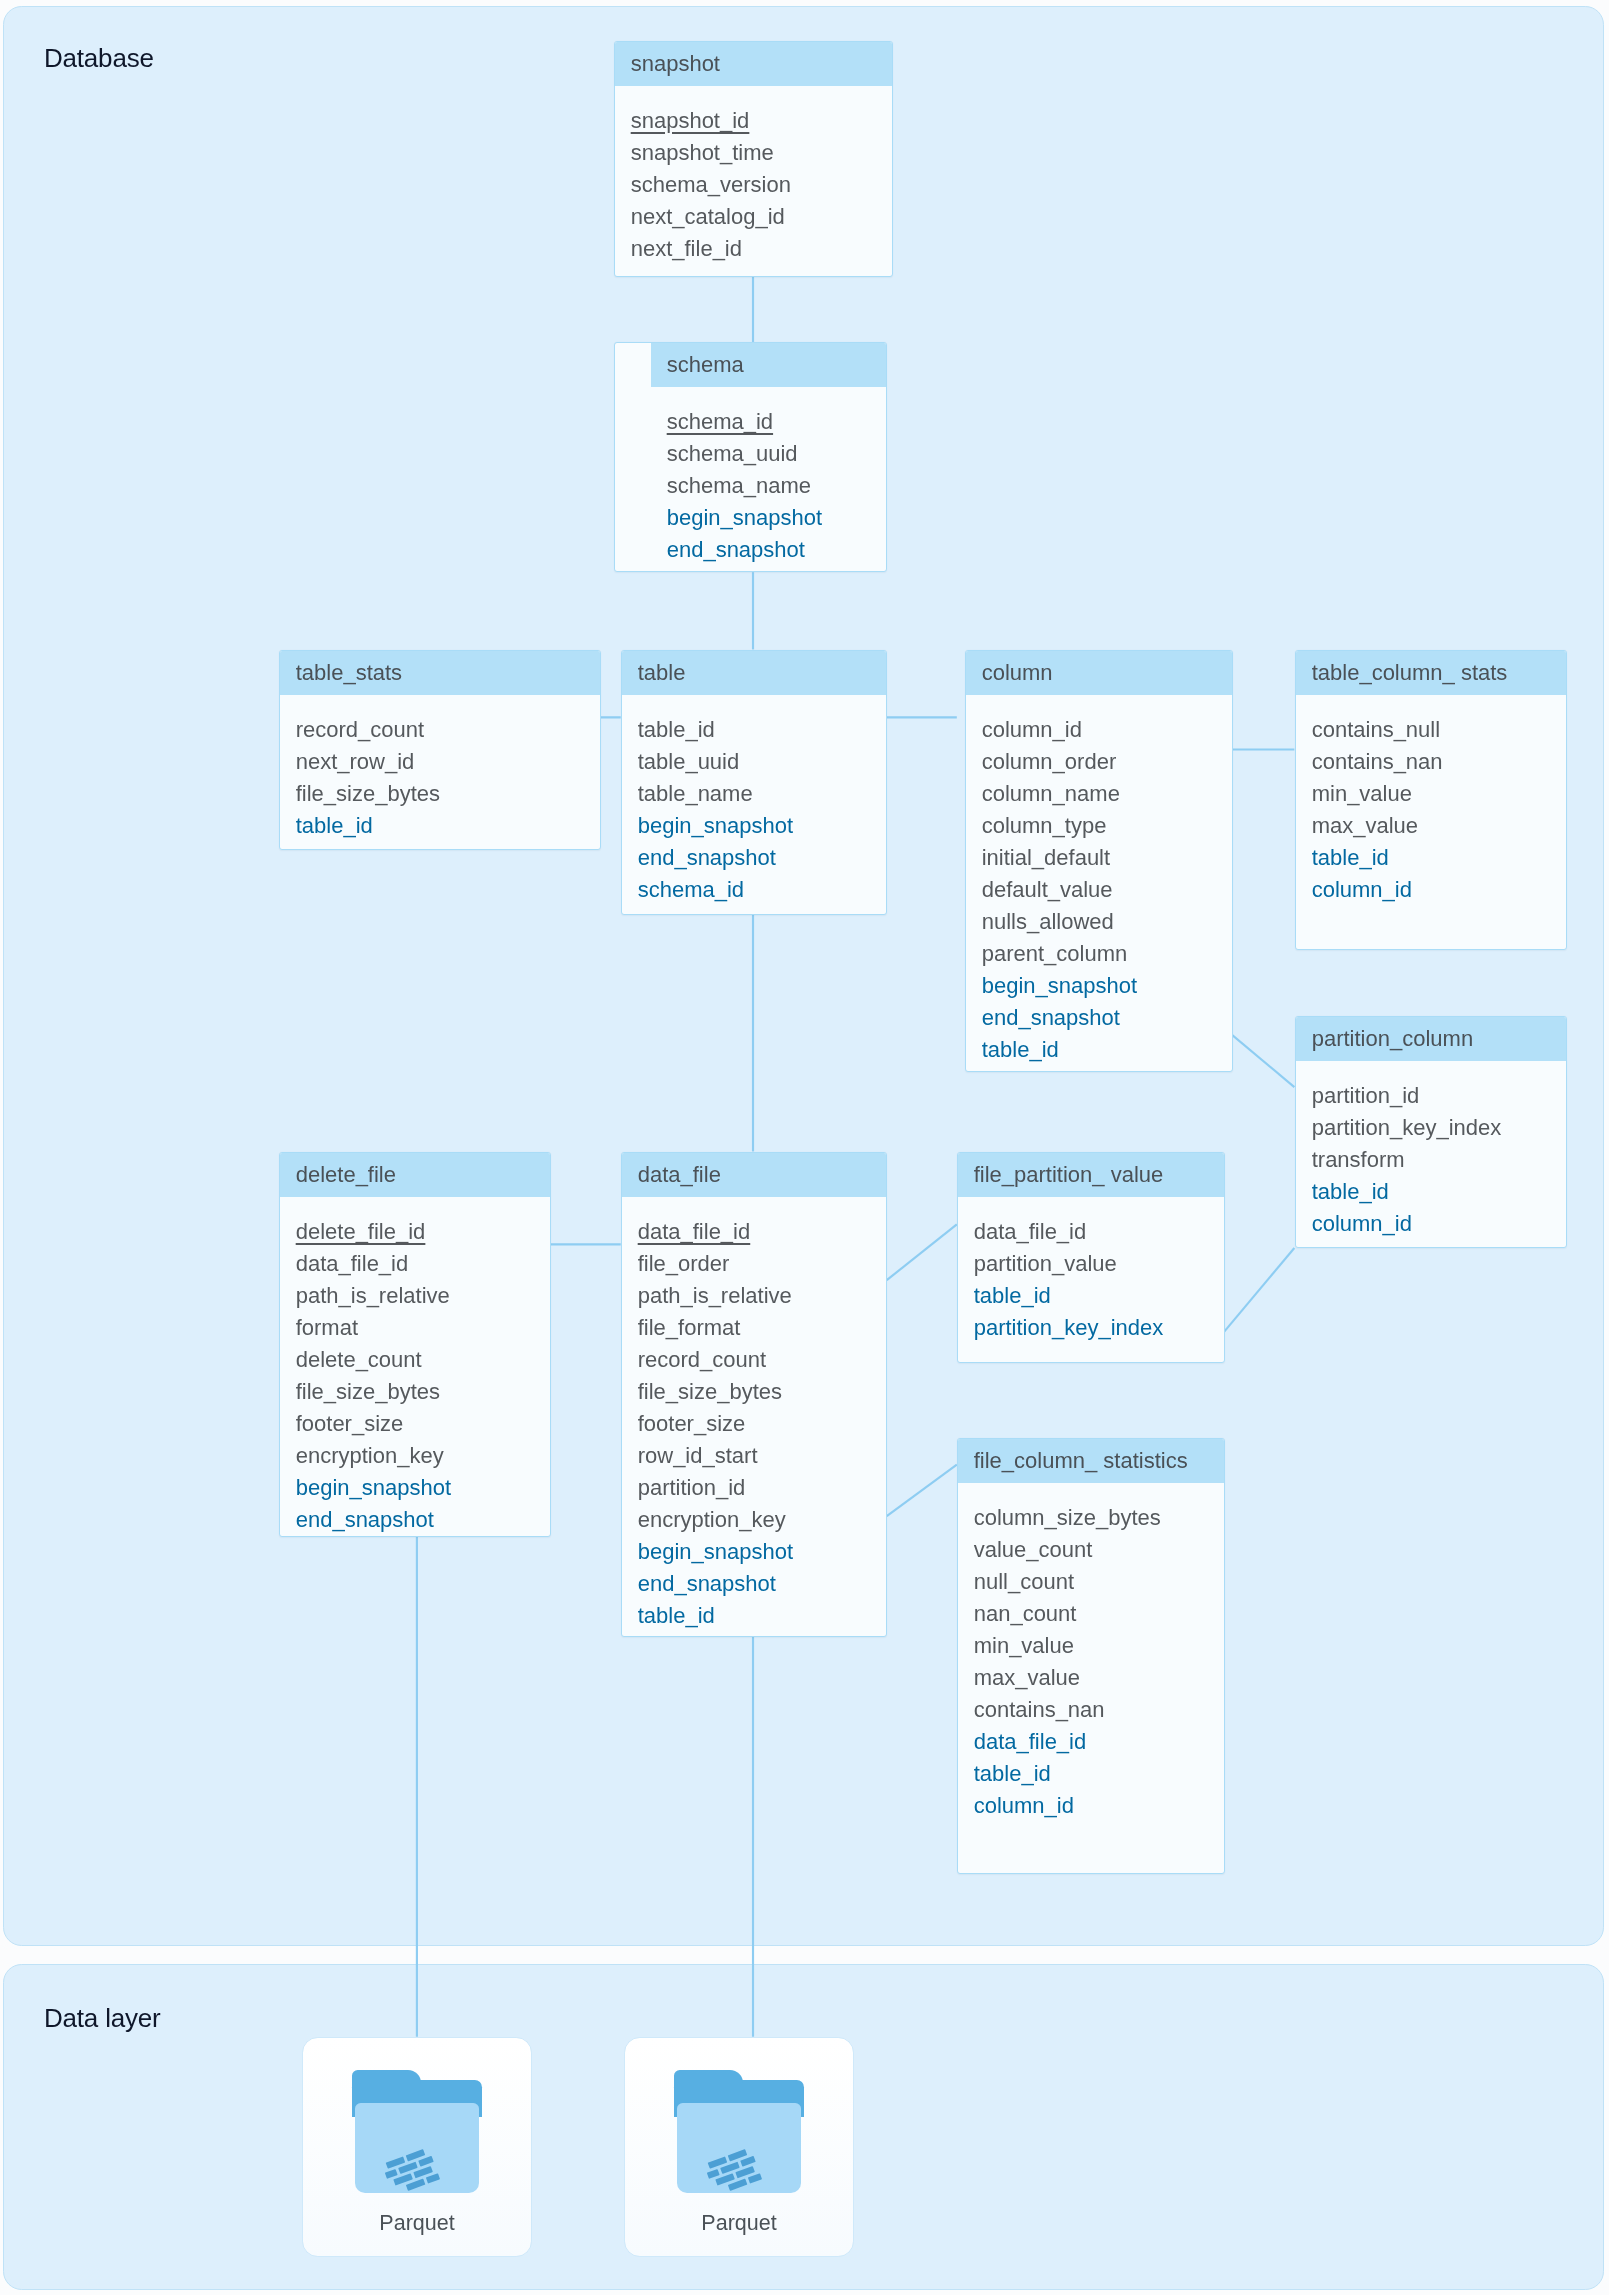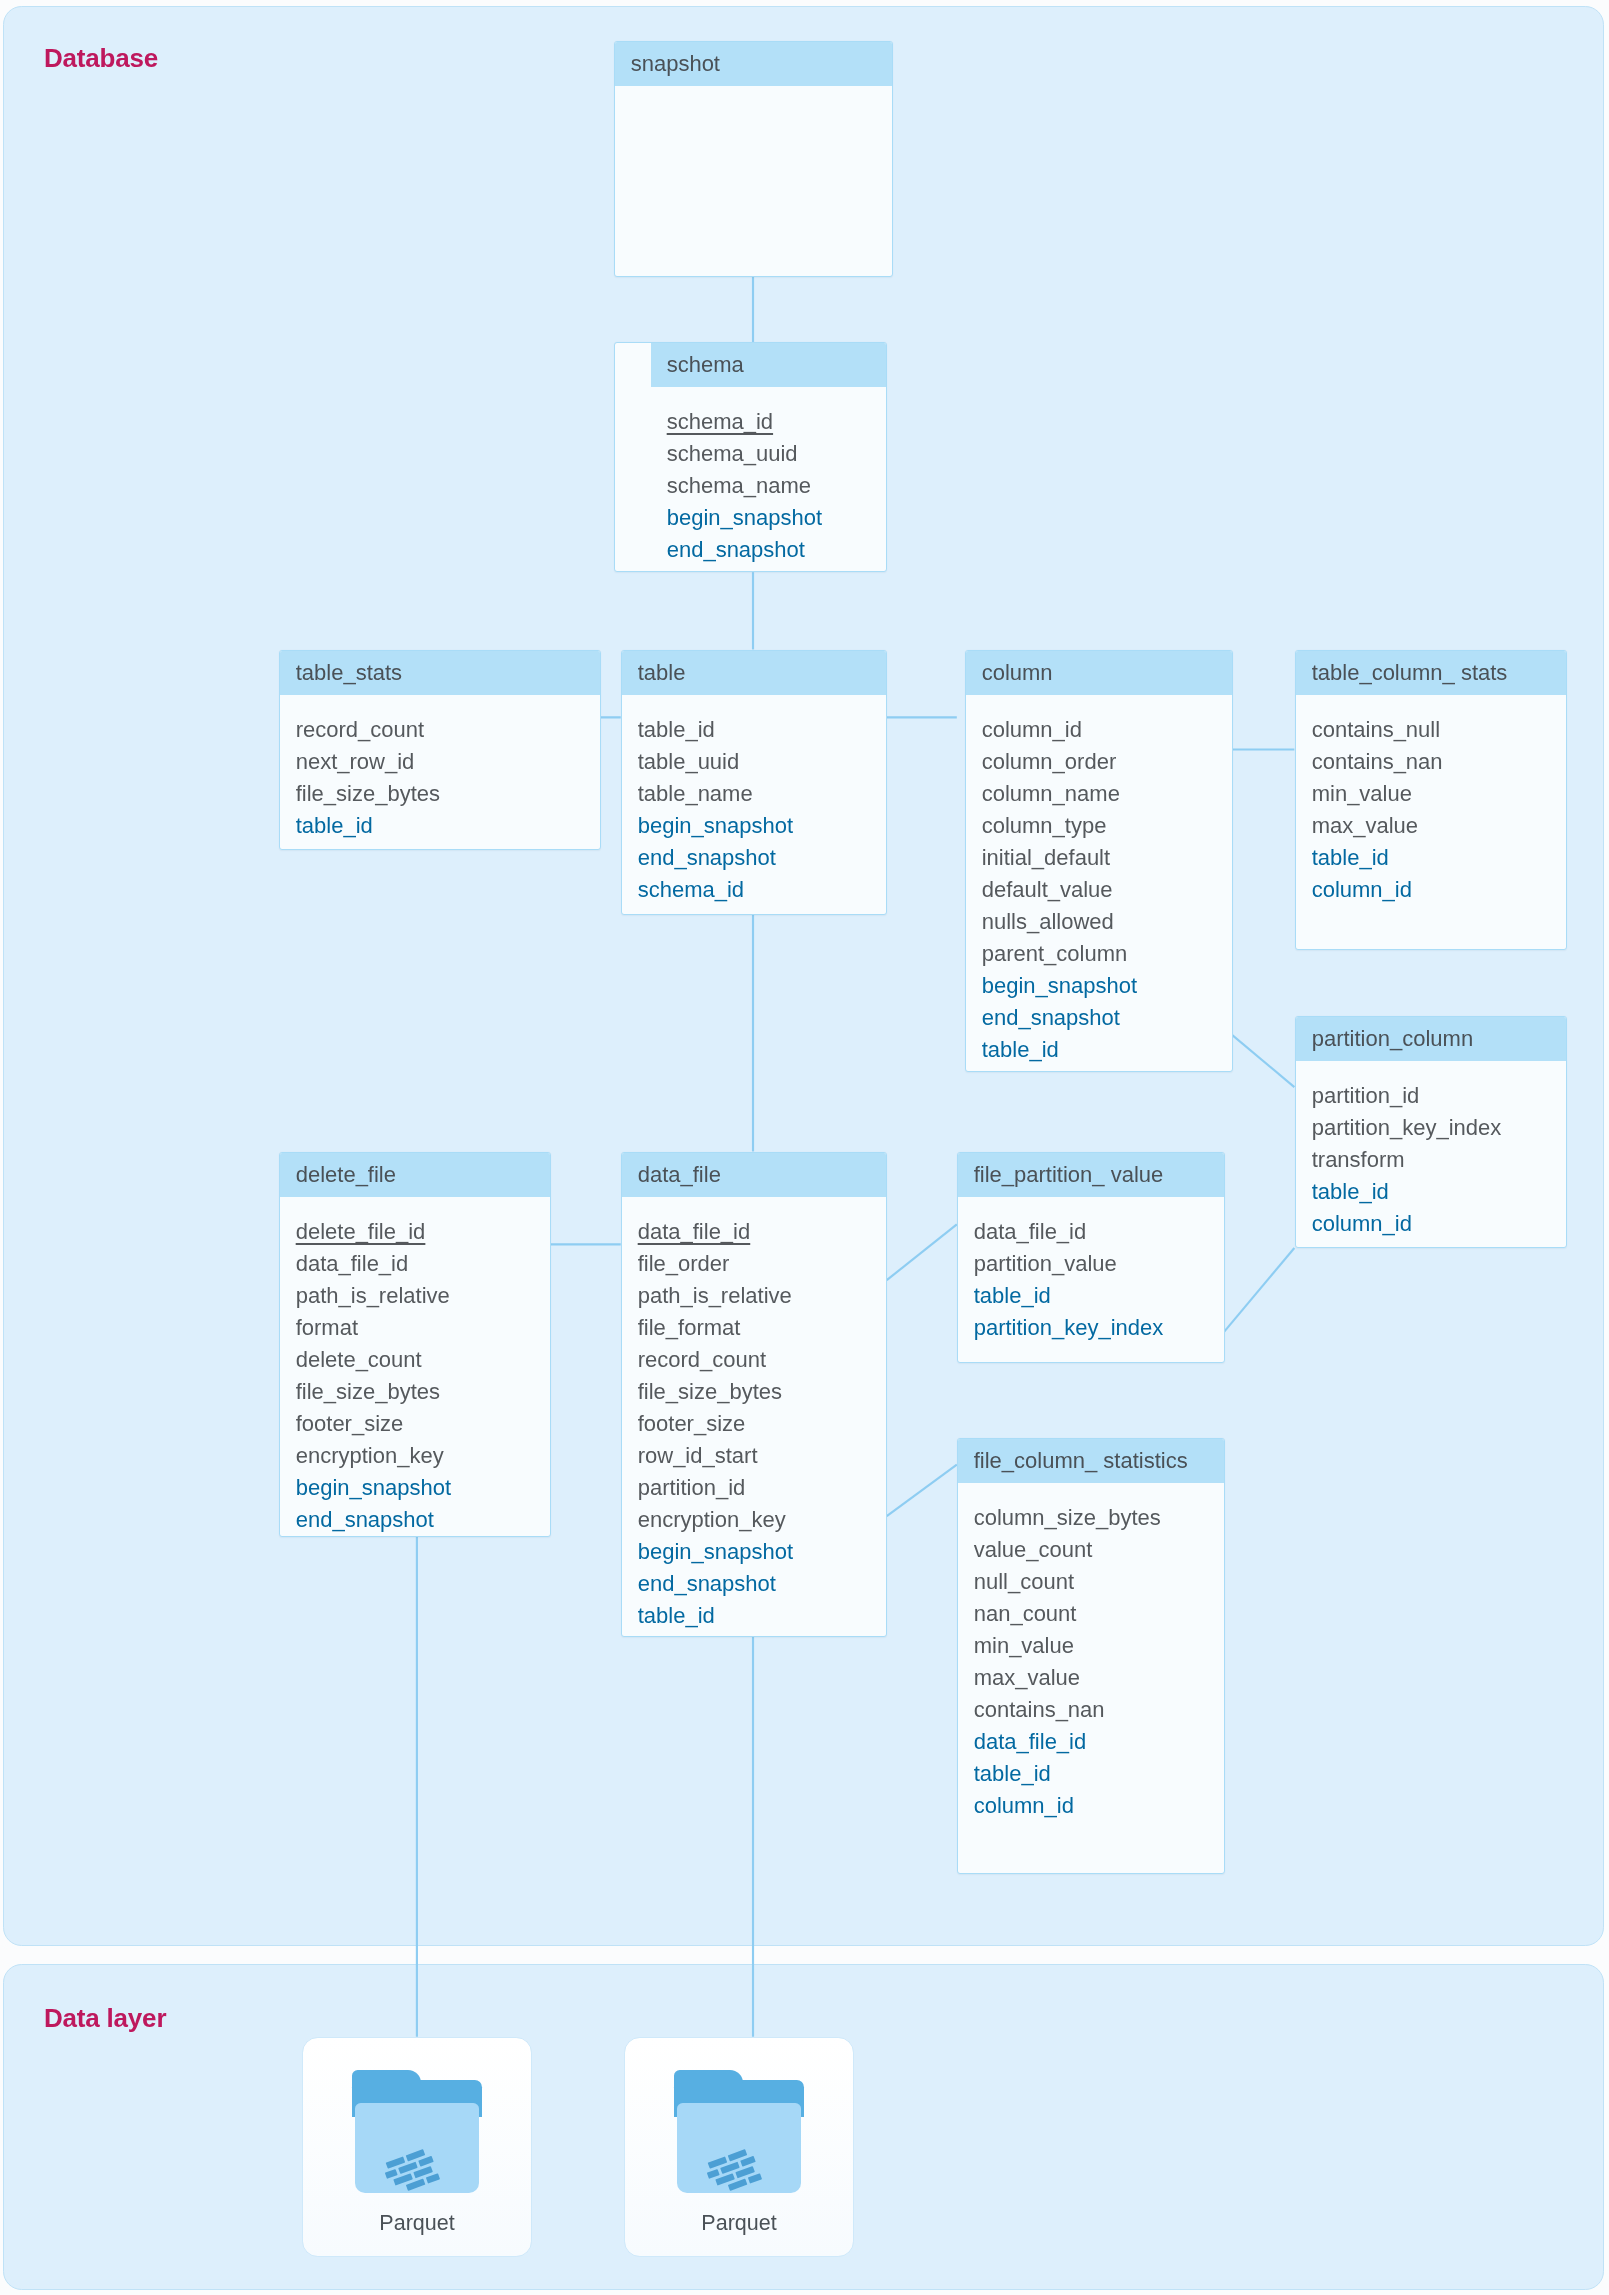--- a/index.html
+++ b/index.html
@@ -19,22 +19,22 @@
     border:1.4px solid #bfe2f7;
     border-radius:18.6px;
     box-sizing:border-box;
   }
   #group-database{left:2.9px;top:5.7px;width:1601px;height:1940px;}
   #group-datalayer{left:2.9px;top:1964px;width:1601px;height:326px;}
 
   .group-title{
     position:absolute;
     font-size:26px;
-    font-weight:bold;
-    color:#be185d;
+    font-weight:normal;
+    color:#0f172a;
     letter-spacing:-0.2px;
     white-space:nowrap;
   }
   #title-database{left:44px;top:43px;}
   #title-datalayer{left:44px;top:2003px;}
 
   
   svg.links{position:absolute;left:0;top:0;width:1609px;height:2295px;pointer-events:none;}
   svg.links path, svg.links line{stroke:#8ecdf2;stroke-width:3;fill:none;}
 
@@ -142,20 +142,27 @@
 
     <path d="M1240 2120 L1338 2048"></path>
 
     <path d="M583 2148 L583 2848"></path>
 
     <path d="M1053 2288 L1053 2848"></path>
   </svg>
 
   <div class="entity" style="left:614px;top:41px;width:279px;height:236px;">
     <div class="entity-header">snapshot</div>
+    <div class="entity-fields">
+        <div class="field pk">snapshot_id</div>
+        <div class="field">snapshot_time</div>
+        <div class="field">schema_version</div>
+        <div class="field">next_catalog_id</div>
+        <div class="field">next_file_id</div>
+      </div>
   </div>
 
   <div class="entity" style="left:614px;top:342px;width:273px;height:230px;padding-left:36px;">
     <div class="entity-header">schema</div>
     <div class="entity-fields">
         <div class="field pk">schema_id</div>
         <div class="field">schema_uuid</div>
         <div class="field">schema_name</div>
         <div class="field fk">begin_snapshot</div>
         <div class="field fk">end_snapshot</div>

